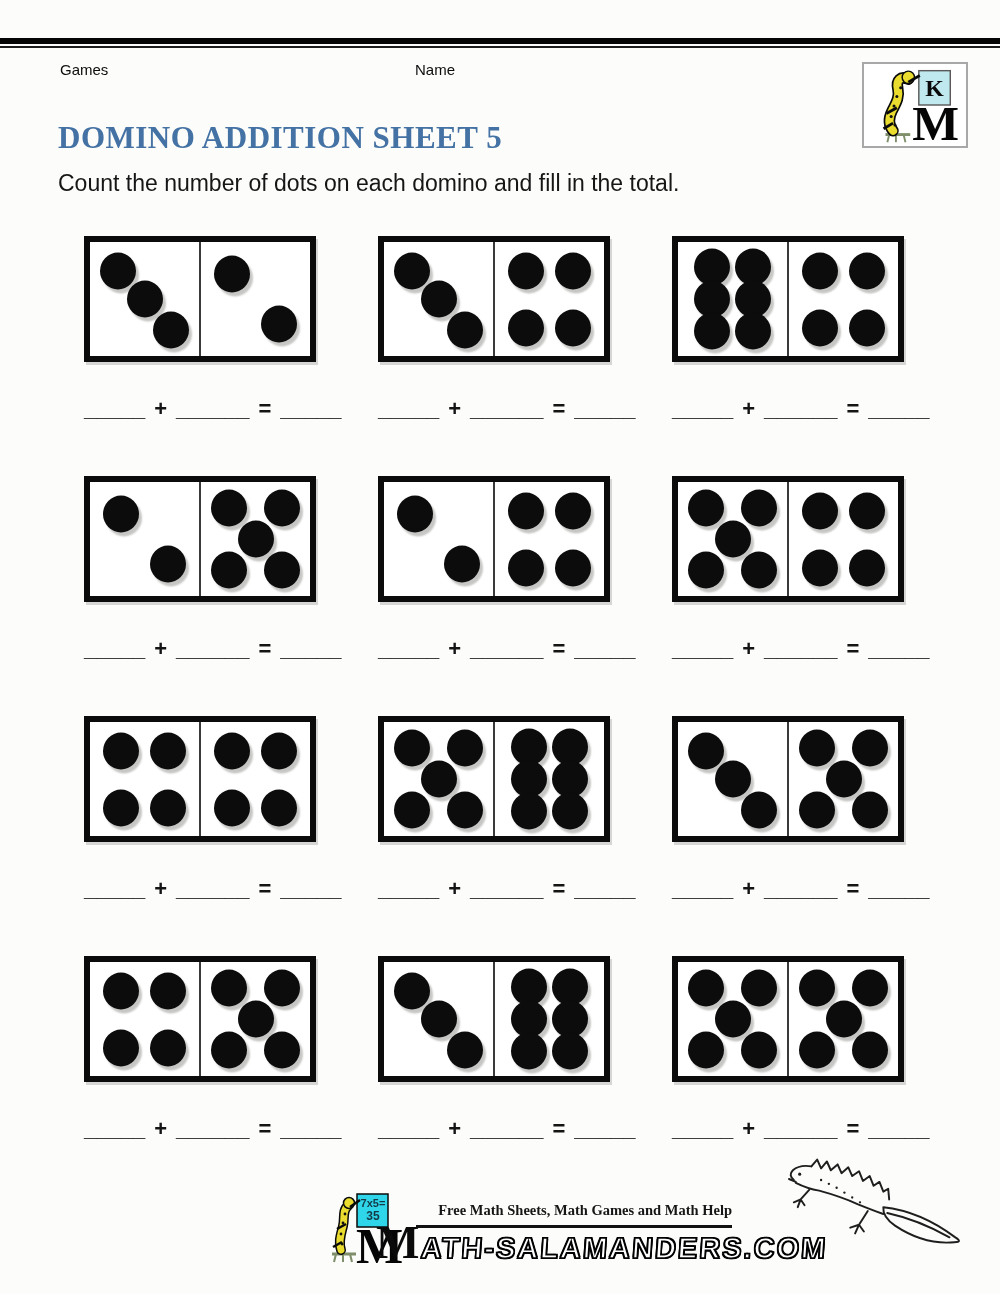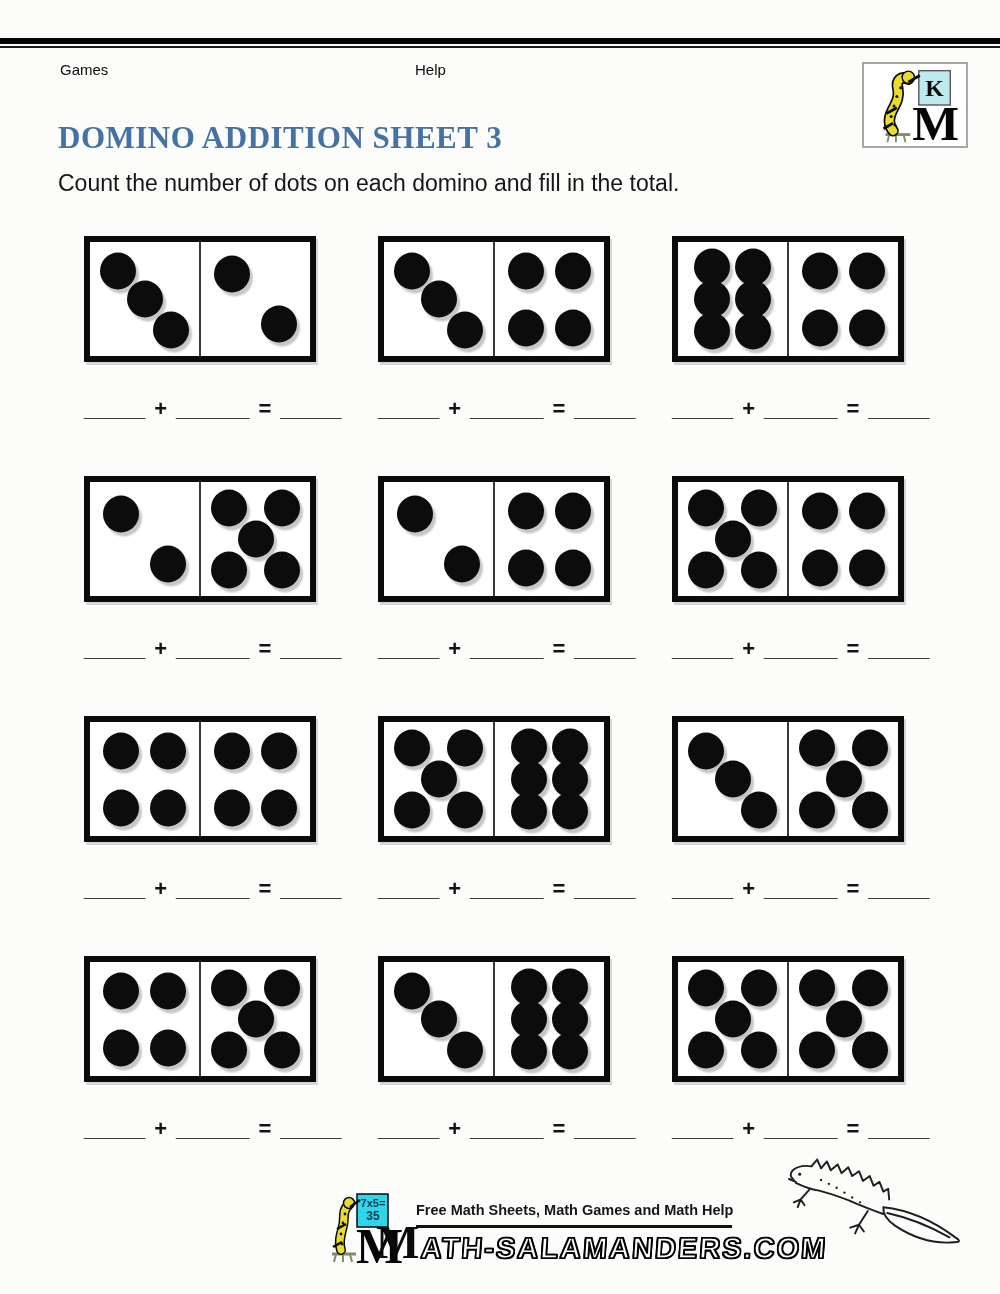--- a/index.html
+++ b/index.html
@@ -48,22 +48,22 @@
   }
   .answer{
     margin-top:34px;height:26px;line-height:26px;
     display:flex;gap:9px;align-items:flex-end;
     font-weight:700;font-size:22px;color:#141414;white-space:nowrap;
   }
   
   .footer{position:absolute;left:330px;top:1192px;display:flex;align-items:flex-start;}
   .footer-icon{width:80px;height:74px;flex:0 0 auto;}
   .footer-text{position:relative;width:316px;height:76px;margin-left:6px;}
-  .tagline{position:absolute;left:0;top:10px;width:100%;text-align:center;
-    font-size:14.5px;font-weight:700;color:#161616;white-space:nowrap;}
+  .tagline{position:absolute;left:0;top:10px;width:100%;text-align:right;
+    font-size:14.5px;font-weight:700;color:#161616;white-space:nowrap;font-family:Liberation Serif, serif;}
   .rule{position:absolute;left:0;top:33px;width:100%;height:2.5px;background:#121212;}
   .wordmark{position:absolute;left:-40px;top:34px;white-space:nowrap;}
   .wm-m{
     font-weight:800;font-size:46px;line-height:0.76;display:inline-block;
     font-family:"Liberation Serif", serif;color:#0a0a0a;
   }
   .wm-rest{
     display:inline-block;margin-left:2px;
     font-weight:800;font-size:29px;line-height:1;letter-spacing:2px;
     color:#ffffff;-webkit-text-stroke:1.6px #000;
@@ -72,21 +72,21 @@
   }
   .lizard{position:absolute;left:780px;top:1143px;width:195px;height:107px;}
 </style>
 </head>
 <body>
 
 <div class="topbar"></div>
 <div class="topline"></div>
 
 <span class="lbl name">Games</span>
-<span class="lbl date">Help</span>
+<span class="lbl date">Name</span>
 
 <div class="logo-box">
   <svg viewBox="0 0 106 86" width="102" height="82">
 
     <line x1="22" y1="74" x2="48" y2="74" stroke="#7f8f6a" stroke-width="3"></line>
     <line x1="26" y1="74" x2="24" y2="82" stroke="#7f8f6a" stroke-width="2"></line>
     <line x1="33" y1="74" x2="33" y2="82" stroke="#7f8f6a" stroke-width="2"></line>
     <line x1="41" y1="74" x2="43" y2="82" stroke="#7f8f6a" stroke-width="2"></line>
 
     <text x="50" y="80" font-family="Liberation Serif, serif" font-weight="bold" font-size="52" fill="#050505">M</text>
@@ -101,21 +101,21 @@
     <line x1="34" y1="46" x2="23" y2="52" stroke="#0a0a0a" stroke-width="3"></line>
     <line x1="30" y1="62" x2="20" y2="68" stroke="#0a0a0a" stroke-width="3"></line>
     <circle cx="38" cy="25" r="1.6" fill="#111"></circle>
     <circle cx="34" cy="34" r="1.6" fill="#111"></circle>
     <circle cx="31" cy="44" r="1.6" fill="#111"></circle>
     <circle cx="28" cy="55" r="1.6" fill="#111"></circle>
     <circle cx="32" cy="64" r="1.6" fill="#111"></circle>
   </svg>
 </div>
 
-<h1 class="title">DOMINO ADDITION SHEET 3</h1>
+<h1 class="title">DOMINO ADDITION SHEET 5</h1>
 <p class="instruction">Count the number of dots on each domino and fill in the total.</p>
 
 <div id="domino-grid">
     <div class="cell">
       <div class="domino">
         <div class="half left">
           <span class="pip" style="left: 26%; top: 25%;"></span>
           <span class="pip" style="left: 50%; top: 50%;"></span>
           <span class="pip" style="left: 74%; top: 77%;"></span>
         </div>

